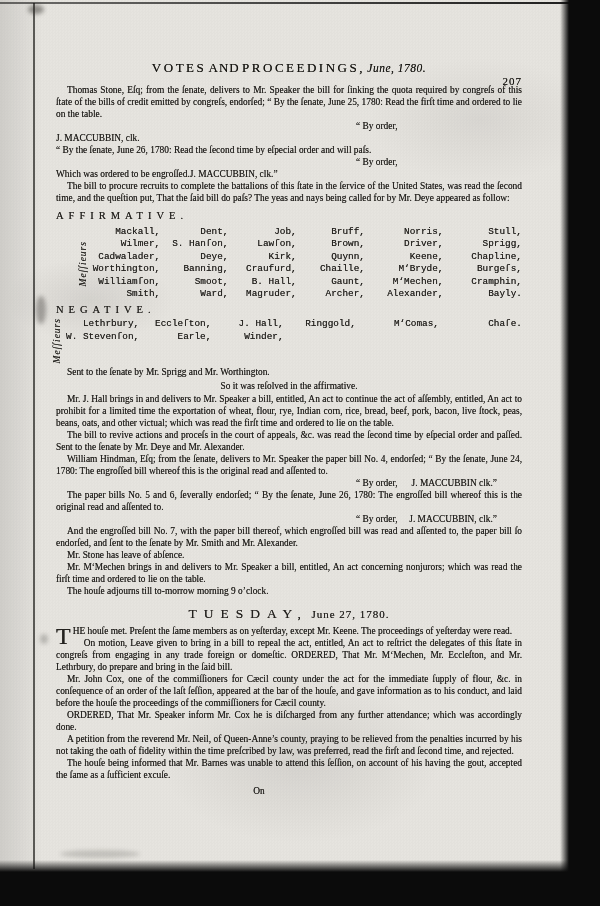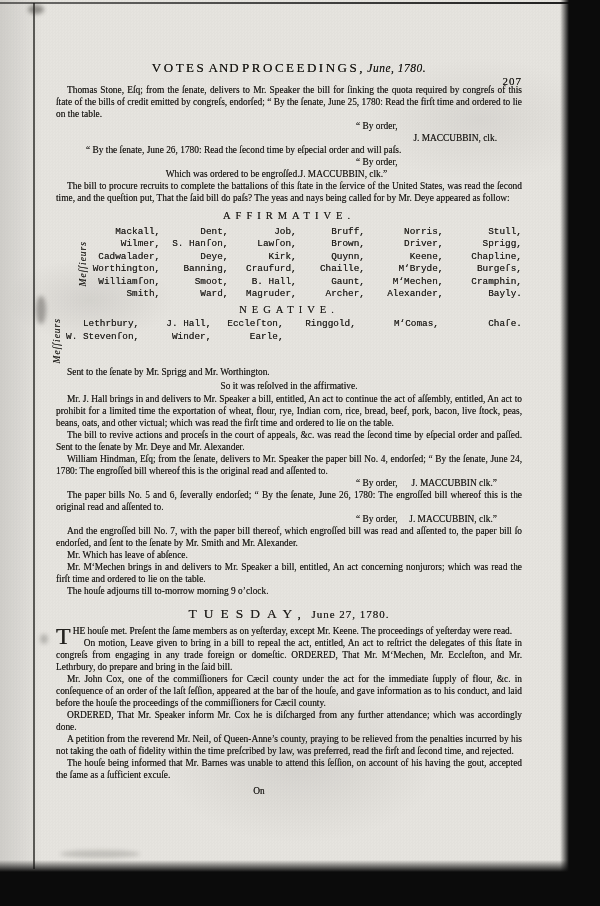--- a/index.html
+++ b/index.html
@@ -50,29 +50,29 @@
     text-shadow: 0 0 0.6px rgba(35,33,30,0.75);
     z-index: 3;
   }
   .page-header { position: relative; text-align: center; margin-bottom: 9px; color: #161511; white-space: nowrap; }
   .rt-caps { font-size: 13px; letter-spacing: 2.5px; }
   .rt-and  { font-size: 13px; letter-spacing: 1px; }
   .rt-date { font-size: 11.5px; font-style: italic; letter-spacing: 0.5px; }
   .page-number { position: absolute; right: 0; top: 13px; font-size: 11px; letter-spacing: 1px; }
 
   .para { margin: 0; text-indent: 11px; }
-  .para.noindent { text-indent: 0; margin-left: 30px; }
+  .para.noindent { text-indent: 0; }
   .center { text-align: center; text-indent: 0; }
 
   .by-order-line { padding-left: 300px; text-indent: 0; }
-  .sig-line { text-align: right; padding-right: 25px; text-indent: 0; }
-  .split-line { display: flex; justify-content: center; padding-right: 25px; }
+  .sig-line { padding-right: 25px; text-indent: 0; }
+  .split-line { display: flex; justify-content: flex-start; padding-right: 25px; }
   .inline-endorse { display: flex; justify-content: space-between; padding-left: 300px; padding-right: 25px; }
 
-  .vote-heading { font-weight: normal; text-align: center; text-indent: 0;
+  .vote-heading { font-weight: normal; text-indent: 0;
     font-size: 10.5px; letter-spacing: 5px; margin: 6px 0 4px; }
   .vote-heading.neg { margin: 4px 0 2px; }
   .vote-table { display: flex; margin-left: 18px; }
   .vote-table.neg-table { margin-left: -8px; margin-bottom: 2px; }
   .messieurs-cell { width: 18px; display: flex; align-items: center; justify-content: center; overflow: visible; }
   .messieurs { writing-mode: vertical-rl; transform: rotate(180deg);
     font-style: italic; font-size: 9.5px; letter-spacing: 1px; white-space: nowrap; }
   .vote-col { flex: 1; text-align: right; font-family: Liberation Mono, monospace; }
   .vote-col:nth-child(6), .vote-col:nth-child(7) { flex: 1.15; }
   .vote-name { line-height: 12.4px; white-space: nowrap; }
@@ -183,26 +183,26 @@
 
     <div class="vote-table neg-table">
       <div class="messieurs-cell">
         <span class="messieurs">Meſſieurs</span>
       </div>
       <div class="vote-col">
           <div class="vote-name">Lethrbury,</div>
           <div class="vote-name">W. Stevenſon,</div>
         </div>
       <div class="vote-col">
+          <div class="vote-name">Eccleſton,</div>
+          <div class="vote-name">Earle,</div>
+        </div>
+      <div class="vote-col">
           <div class="vote-name">J. Hall,</div>
           <div class="vote-name">Winder,</div>
-        </div>
-      <div class="vote-col">
-          <div class="vote-name">Eccleſton,</div>
-          <div class="vote-name">Earle,</div>
         </div>
       <div class="vote-col">
           <div class="vote-name">Ringgold,</div>
         </div>
       <div class="vote-col">
           <div class="vote-name">M‘Comas,</div>
         </div>
       <div class="vote-col">
           <div class="vote-name">Chaſe.</div>
         </div>
@@ -221,21 +221,21 @@
     </div>
 
     <p class="para">The paper bills No. 5 and 6, ſeverally endorſed; “ By the ſenate, June 26, 1780: The engroſſed bill whereof this is the original read and aſſented to.</p>
 
     <div class="inline-endorse">
       <span>“ By order,</span>
       <span>J. MACCUBBIN, clk.”</span>
     </div>
 
     <p class="para">And the engroſſed bill No. 7, with the paper bill thereof, which engroſſed bill was read and aſſented to, the paper bill ſo endorſed, and ſent to the ſenate by Mr. Smith and Mr. Alexander.</p>
-    <p class="para">Mr. Which has leave of abſence.</p>
+    <p class="para">Mr. Stone has leave of abſence.</p>
     <p class="para">Mr. M‘Mechen brings in and delivers to Mr. Speaker a bill, entitled, An act concerning nonjurors; which was read the firſt time and ordered to lie on the table.</p>
     <p class="para">The houſe adjourns till to-morrow morning 9 o’clock.</p>
 
     <h2 class="day-heading">
       <span class="day-word">TUESDAY,</span>
       <span class="day-date">June 27, 1780.</span>
     </h2>
 
     <p class="para dropcap-para"><span class="dropcap">T</span><span>HE houſe met.  Preſent the ſame members as on yeſterday, except Mr. Keene.  The proceedings of yeſterday were read.</span></p>
 

